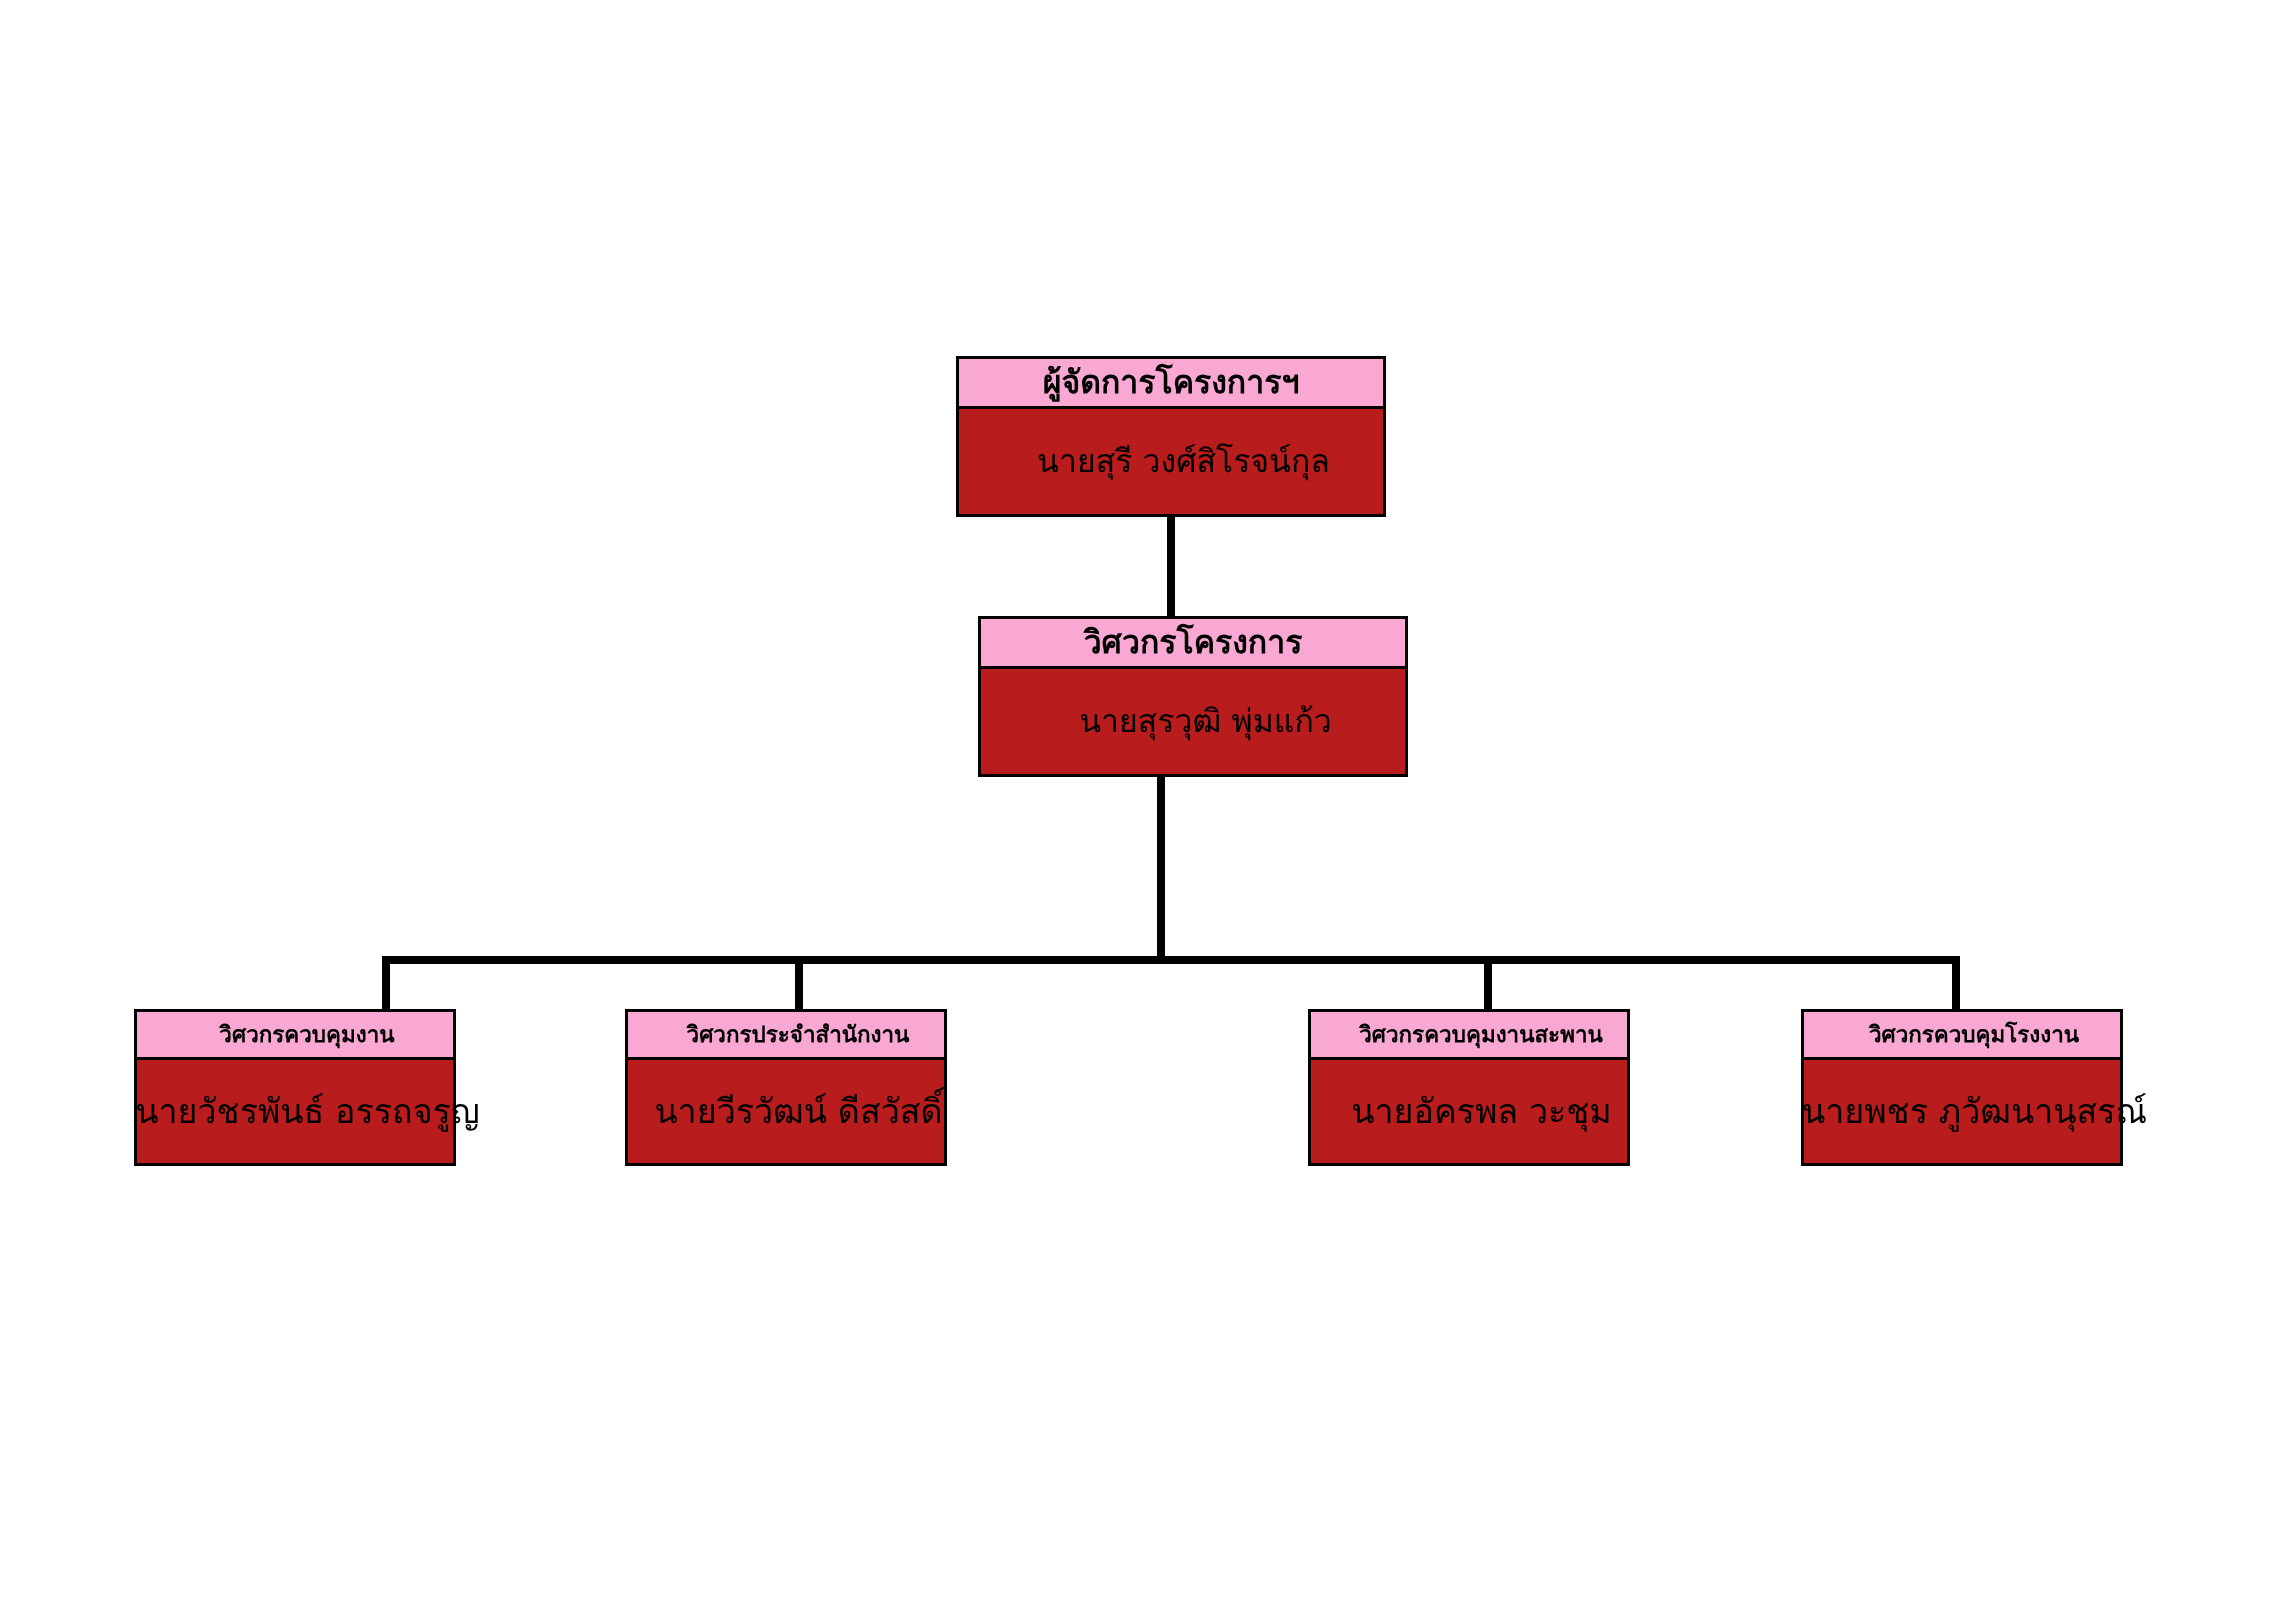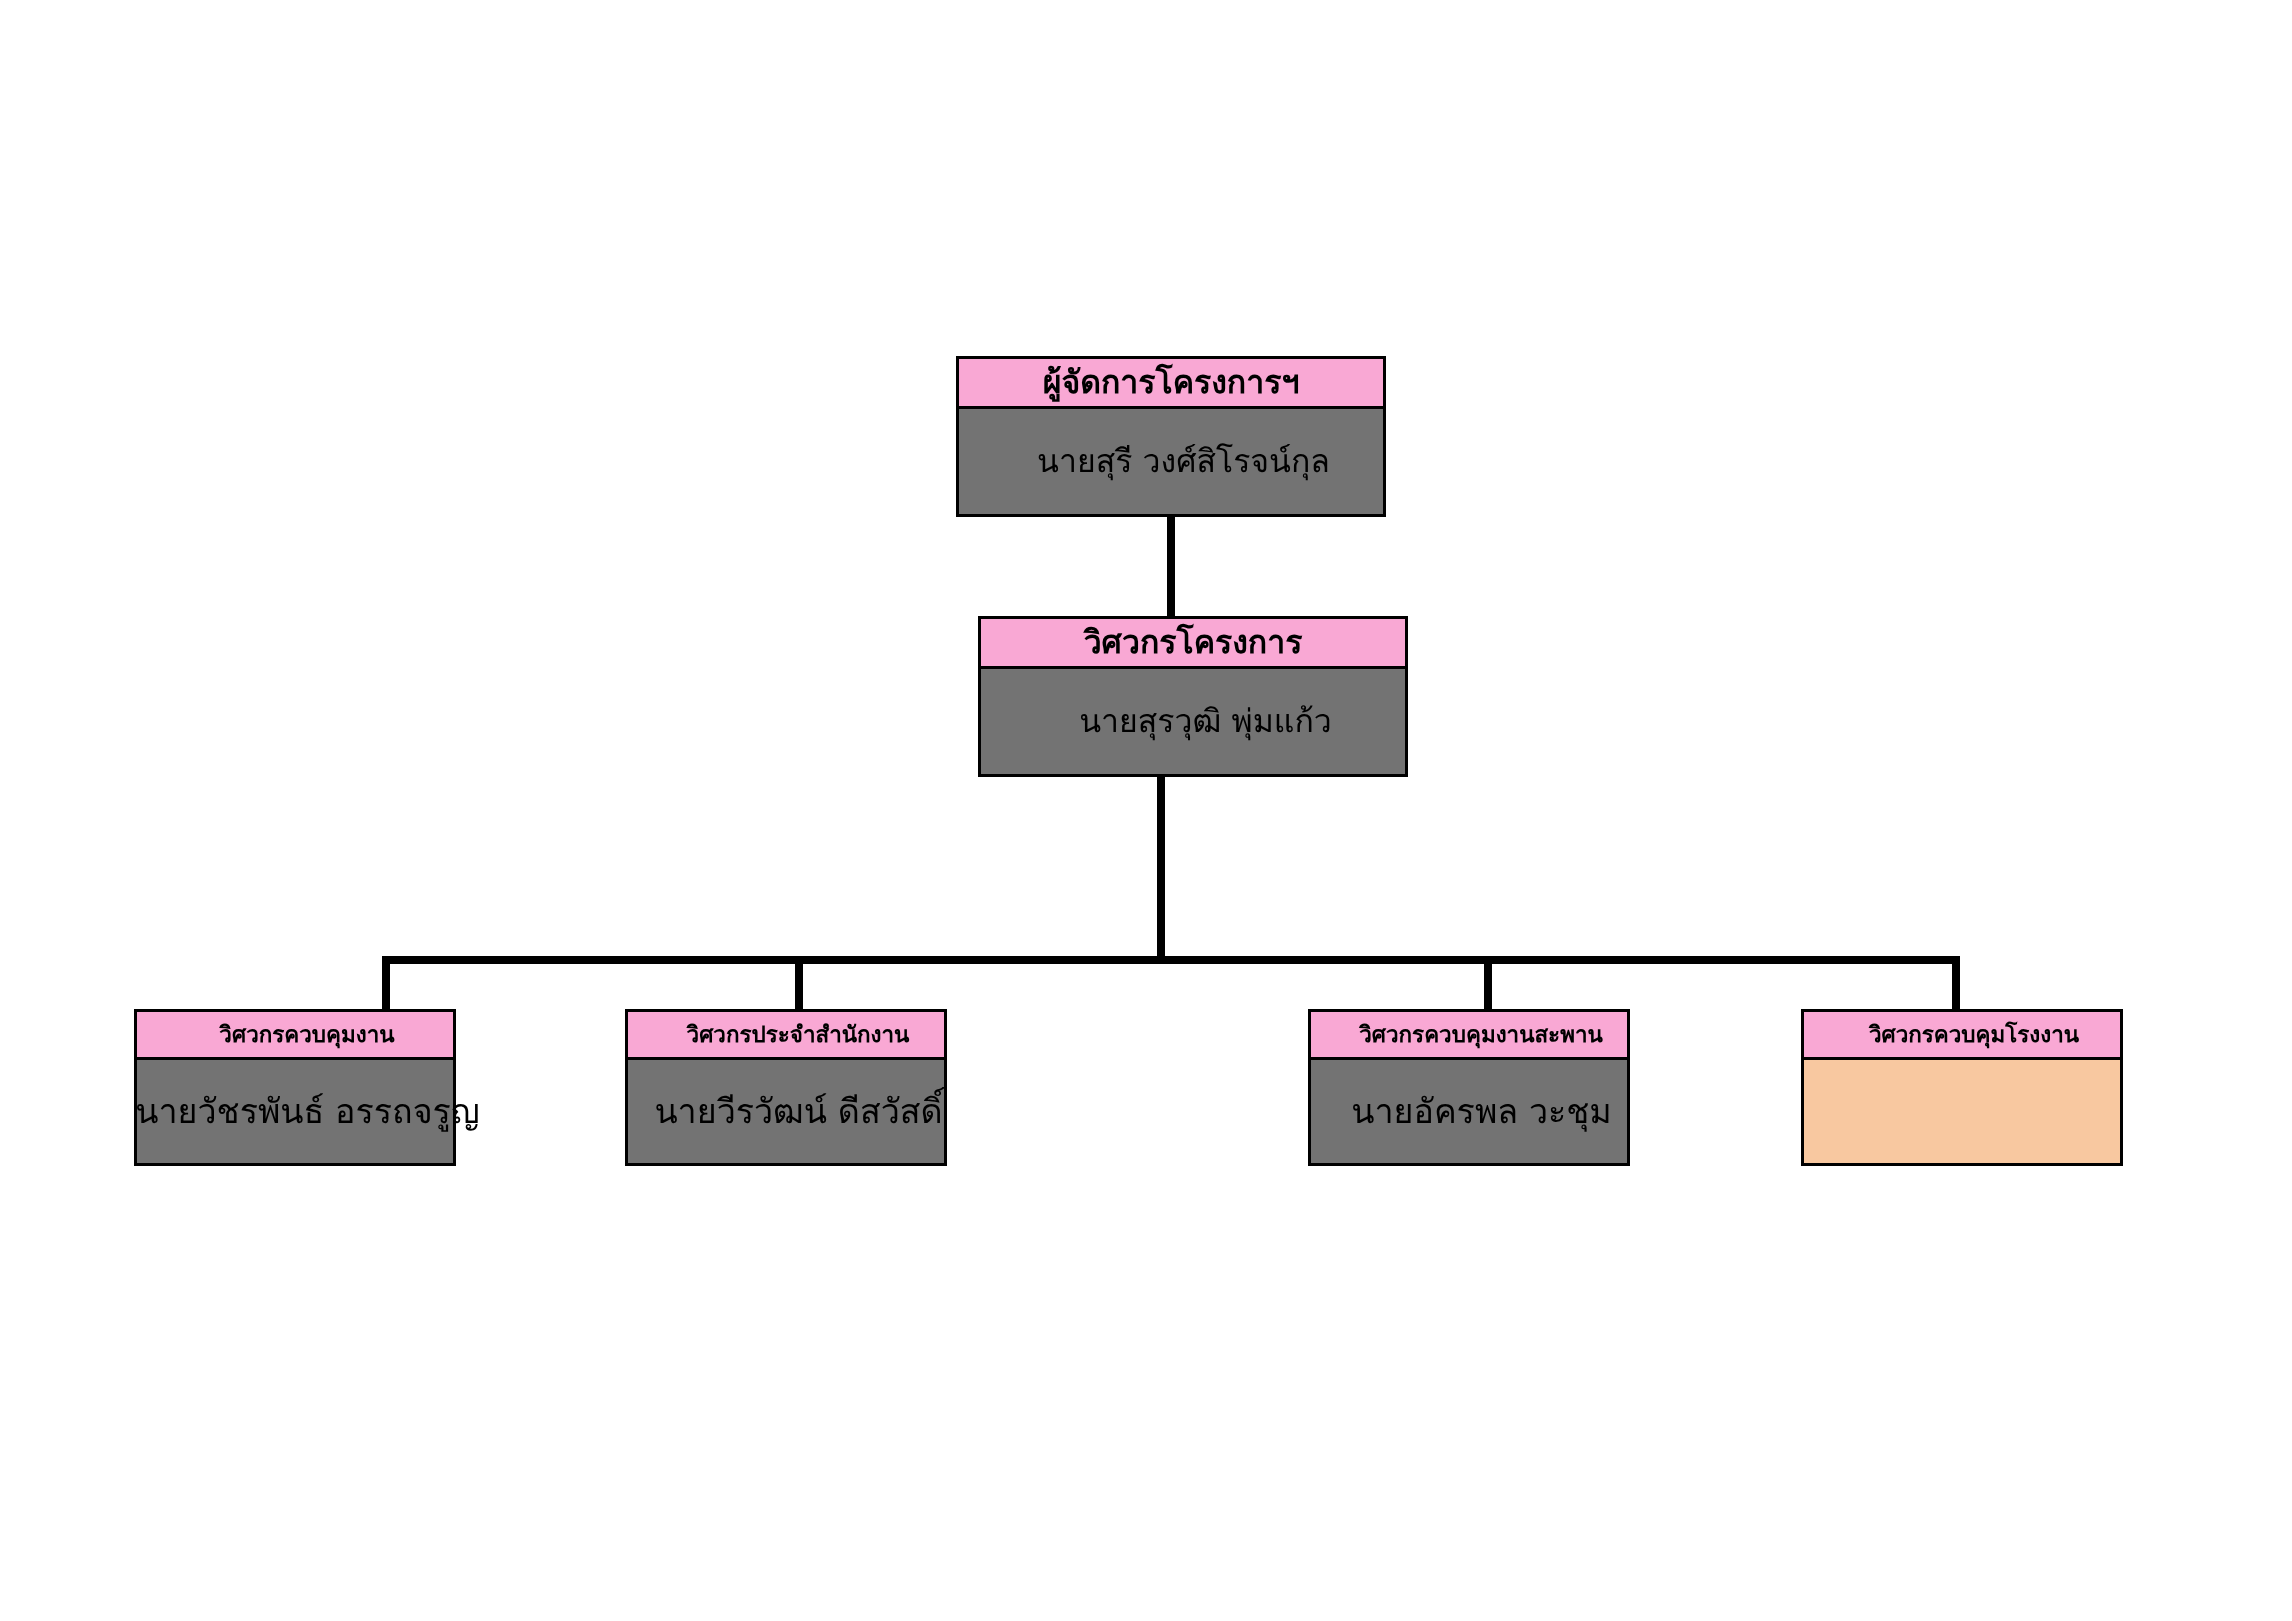--- a/index.html
+++ b/index.html
@@ -38,21 +38,21 @@
     display: flex;
     align-items: center;
     justify-content: center;
     text-align: right;
     line-height: 1.05;
     white-space: nowrap;
   }
   .org-box .box-name {
     box-sizing: border-box;
     flex: 1 1 auto;
-    background: #737373;
+    background: #b91c1c;
     color: #000000;
     display: flex;
     align-items: center;
     justify-content: center;
     text-align: right;
     line-height: 1.05;
     white-space: nowrap;
     padding-left: 25px;
   }
 
@@ -122,16 +122,17 @@
     <div class="box-name">นายวีรวัฒน์  ดีสวัสดิ์</div>
   </div>
 
   <div class="org-box level-leaf" style="left:1308px; top:1009px; width:322px; height:157px;">
     <div class="box-title">วิศวกรควบคุมงานสะพาน</div>
     <div class="box-name">นายอัครพล  วะชุม</div>
   </div>
 
   <div class="org-box level-leaf" style="left:1801px; top:1009px; width:322px; height:157px;">
     <div class="box-title">วิศวกรควบคุมโรงงาน</div>
+    <div class="box-name">นายพชร  ภูวัฒนานุสรณ์</div>
   </div>
 
 </div>
 
 
 </body></html>

